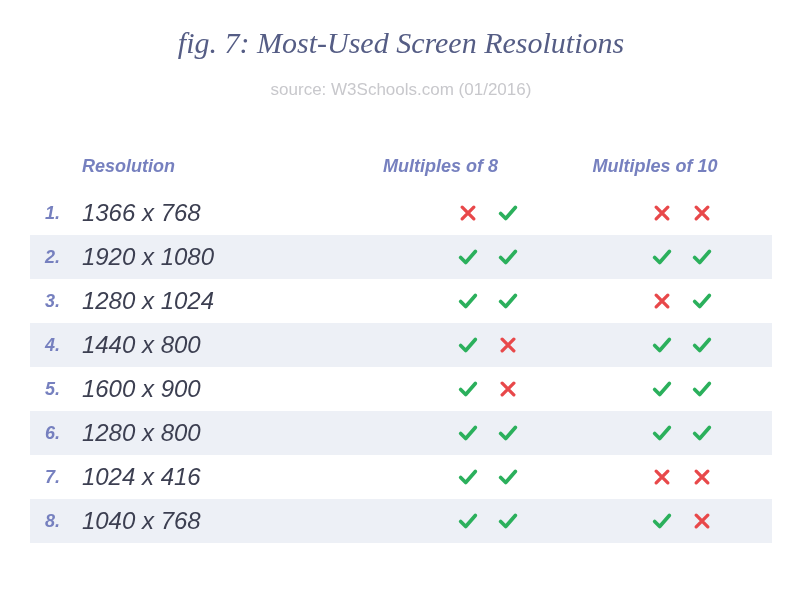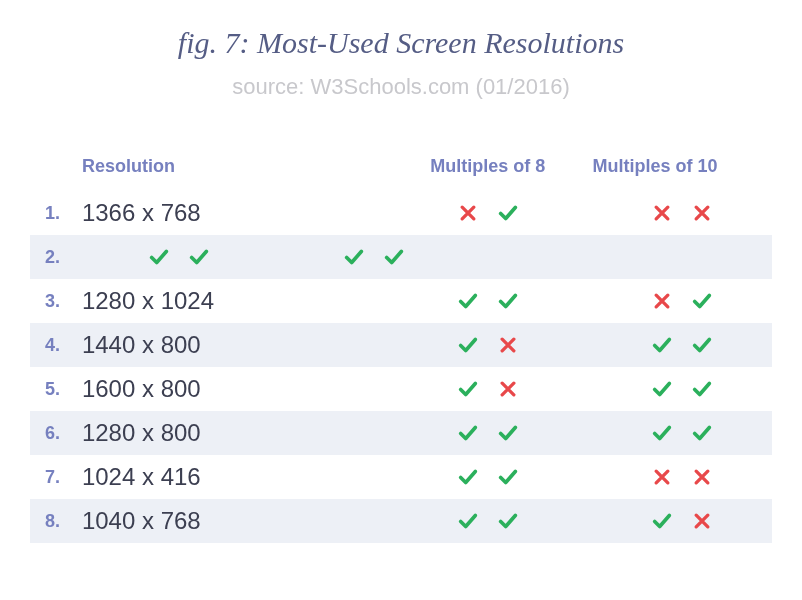--- a/index.html
+++ b/index.html
@@ -10,33 +10,34 @@
     font-family: -apple-system, BlinkMacSystemFont, "Segoe UI", Helvetica, Arial, sans-serif;
     padding: 26px 30px 30px 30px;
   }
   .title {
     text-align: center;
     font-family: Georgia, "Times New Roman", serif;
     font-style: italic;
     font-size: 30px;
     font-weight: 500;
     color: #555d85;
-    margin-bottom: 14px;
+    margin-bottom: 20px;
   }
   .subtitle {
     text-align: center;
     font-family: -apple-system, BlinkMacSystemFont, "Segoe UI", Helvetica, Arial, sans-serif;
-    font-size: 22px;
+    font-size: 17px;
     font-weight: 500;
     color: #c8c8cc;
     margin-bottom: 56px;
   }
   .table {
     width: 100%;
     margin: 0 auto;
+    font-style: italic;
   }
   .header-row {
     display: flex;
     align-items: center;
     padding: 0 0 14px 0;
     font-weight: 700;
     font-size: 18px;
     color: #7680bf;
   }
   .data-row {
@@ -61,21 +62,21 @@
   }
   .col-res {
     width: 310px;
     padding-left: 8px;
     font-size: 24px;
     font-weight: 400;
     color: #3c3f51;
   }
   .col-m8-header {
     width: 210px;
-    text-align: center;
+    text-align: left;
   }
   .col-m8 {
     width: 210px;
     display: flex;
     justify-content: center;
     gap: 18px;
   }
   .col-m10-header {
     width: 180px;
   }
@@ -131,20 +132,21 @@
           </span>
           <span class="mark">
             <svg width="20" height="20" viewBox="0 0 24 24">
               <path d="M5 5 L19 19 M19 5 L5 19" stroke="#e8484a" stroke-width="4" fill="none" stroke-linecap="round"></path>
             </svg>
           </span>
         </div>
       </div>
       <div class="data-row alt">
         <div class="col-num">2.</div>
+        <div class="col-res">1920 x 1080</div>
         <div class="col-m8">
           <span class="mark">
             <svg width="22" height="22" viewBox="0 0 24 24">
               <path d="M4 12.5 L9.5 18 L20 6" stroke="#2bb05c" stroke-width="4" fill="none" stroke-linecap="round" stroke-linejoin="round"></path>
             </svg>
           </span>
           <span class="mark">
             <svg width="22" height="22" viewBox="0 0 24 24">
               <path d="M4 12.5 L9.5 18 L20 6" stroke="#2bb05c" stroke-width="4" fill="none" stroke-linecap="round" stroke-linejoin="round"></path>
             </svg>
@@ -214,21 +216,21 @@
           </span>
           <span class="mark">
             <svg width="22" height="22" viewBox="0 0 24 24">
               <path d="M4 12.5 L9.5 18 L20 6" stroke="#2bb05c" stroke-width="4" fill="none" stroke-linecap="round" stroke-linejoin="round"></path>
             </svg>
           </span>
         </div>
       </div>
       <div class="data-row">
         <div class="col-num">5.</div>
-        <div class="col-res">1600 x 800</div>
+        <div class="col-res">1600 x 900</div>
         <div class="col-m8">
           <span class="mark">
             <svg width="22" height="22" viewBox="0 0 24 24">
               <path d="M4 12.5 L9.5 18 L20 6" stroke="#2bb05c" stroke-width="4" fill="none" stroke-linecap="round" stroke-linejoin="round"></path>
             </svg>
           </span>
           <span class="mark">
             <svg width="20" height="20" viewBox="0 0 24 24">
               <path d="M5 5 L19 19 M19 5 L5 19" stroke="#e8484a" stroke-width="4" fill="none" stroke-linecap="round"></path>
             </svg>

